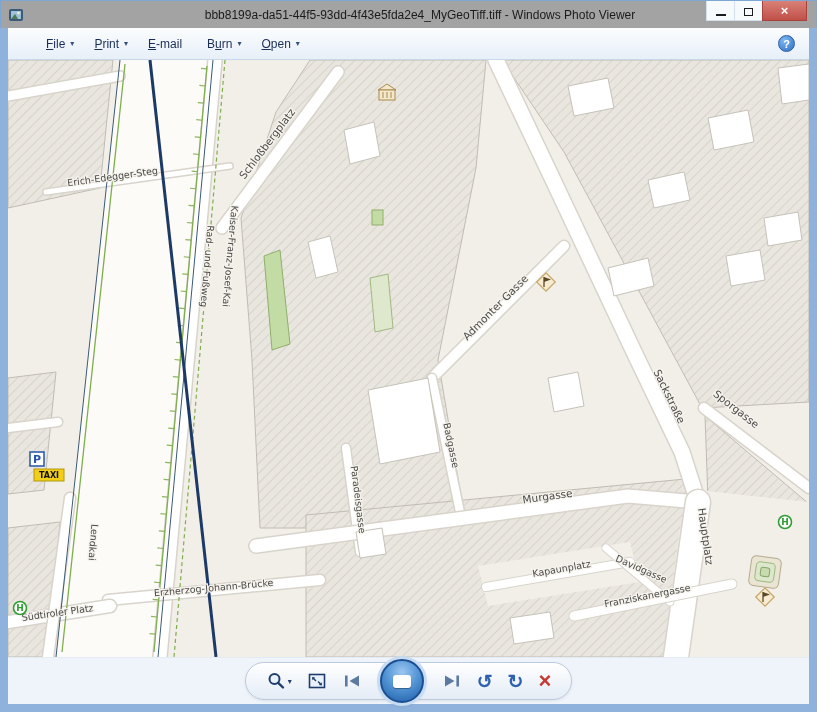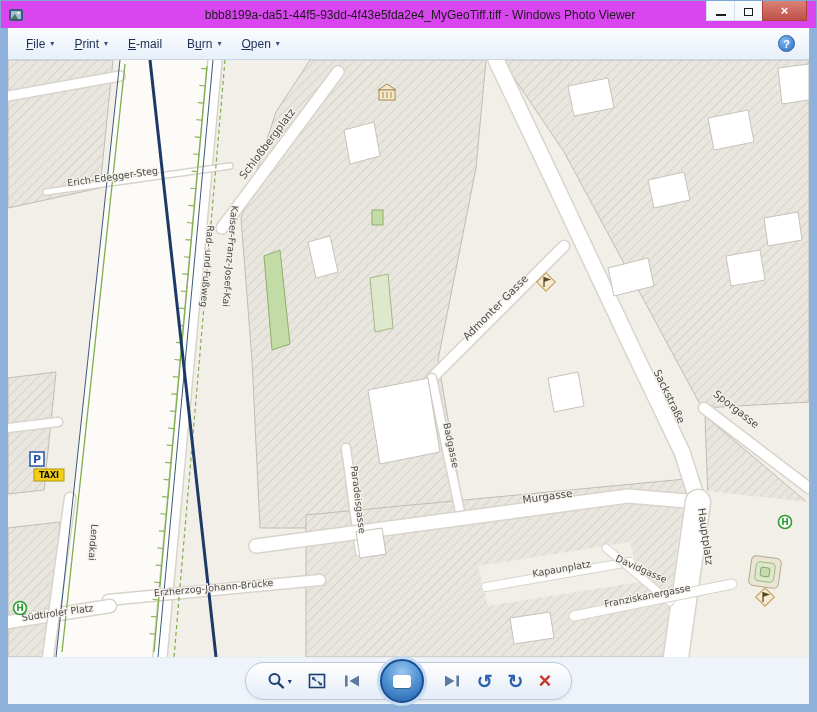--- a/index.html
+++ b/index.html
@@ -4,21 +4,21 @@
 <style>
   html,body{margin:0;padding:0;background:#fff;}
   *{box-sizing:border-box;}
   .window{
     width:817px;height:712px;position:relative;
     font-family:"Liberation Sans",sans-serif;
     background:#8fb2dc;outline:1px solid #6b96c4;
   }
   
   .titlebar{
-    height:28px;background:#d946ef;border:1px solid #7da7d2;border-bottom:0;
+    height:28px;background:#a3a3a3;border:1px solid #7da7d2;border-bottom:0;
     display:flex;align-items:center;position:relative;
   }
   .app-icon{margin:0 0 0 7px;display:flex;}
   .title-text{
     flex:1;text-align:center;font-size:12px;color:#1b1b1b;
     white-space:nowrap;overflow:hidden;
   }
   .caption{position:absolute;top:0;right:9px;display:flex;height:20px;}
   .cap{
     width:29px;height:20px;border:1px solid #d4e0ee;border-top:none;
@@ -33,21 +33,21 @@
   }
   
   .frame{
     height:684px;border-left:8px solid #8fb2dc;border-right:8px solid #8fb2dc;
     border-bottom:8px solid #8fb2dc;background:#fff;
   }
   
   .menubar{
     height:32px;background:linear-gradient(#fbfdfe,#e7eff8);
     border-bottom:1px solid #c8d8ea;display:flex;align-items:center;
-    padding-left:8px;font-size:12px;color:#1b2e55;position:relative;justify-content:flex-end;
+    padding-left:28px;font-size:12px;color:#1b2e55;position:relative;justify-content:flex-end;
   }
   .menu-item{
     display:flex;align-items:center;padding:5px 10px;background:none;border:none;
     font:inherit;color:inherit;gap:5px;cursor:default;
   }
   .accel{text-decoration:underline;}
   .caret{font-size:8px;color:#33507e;line-height:1;}
   .help-btn{
     margin-left:auto;margin-right:14px;width:17px;height:17px;border-radius:50%;
     background:radial-gradient(circle at 35% 30%,#7db8f0,#2f6fc4);

